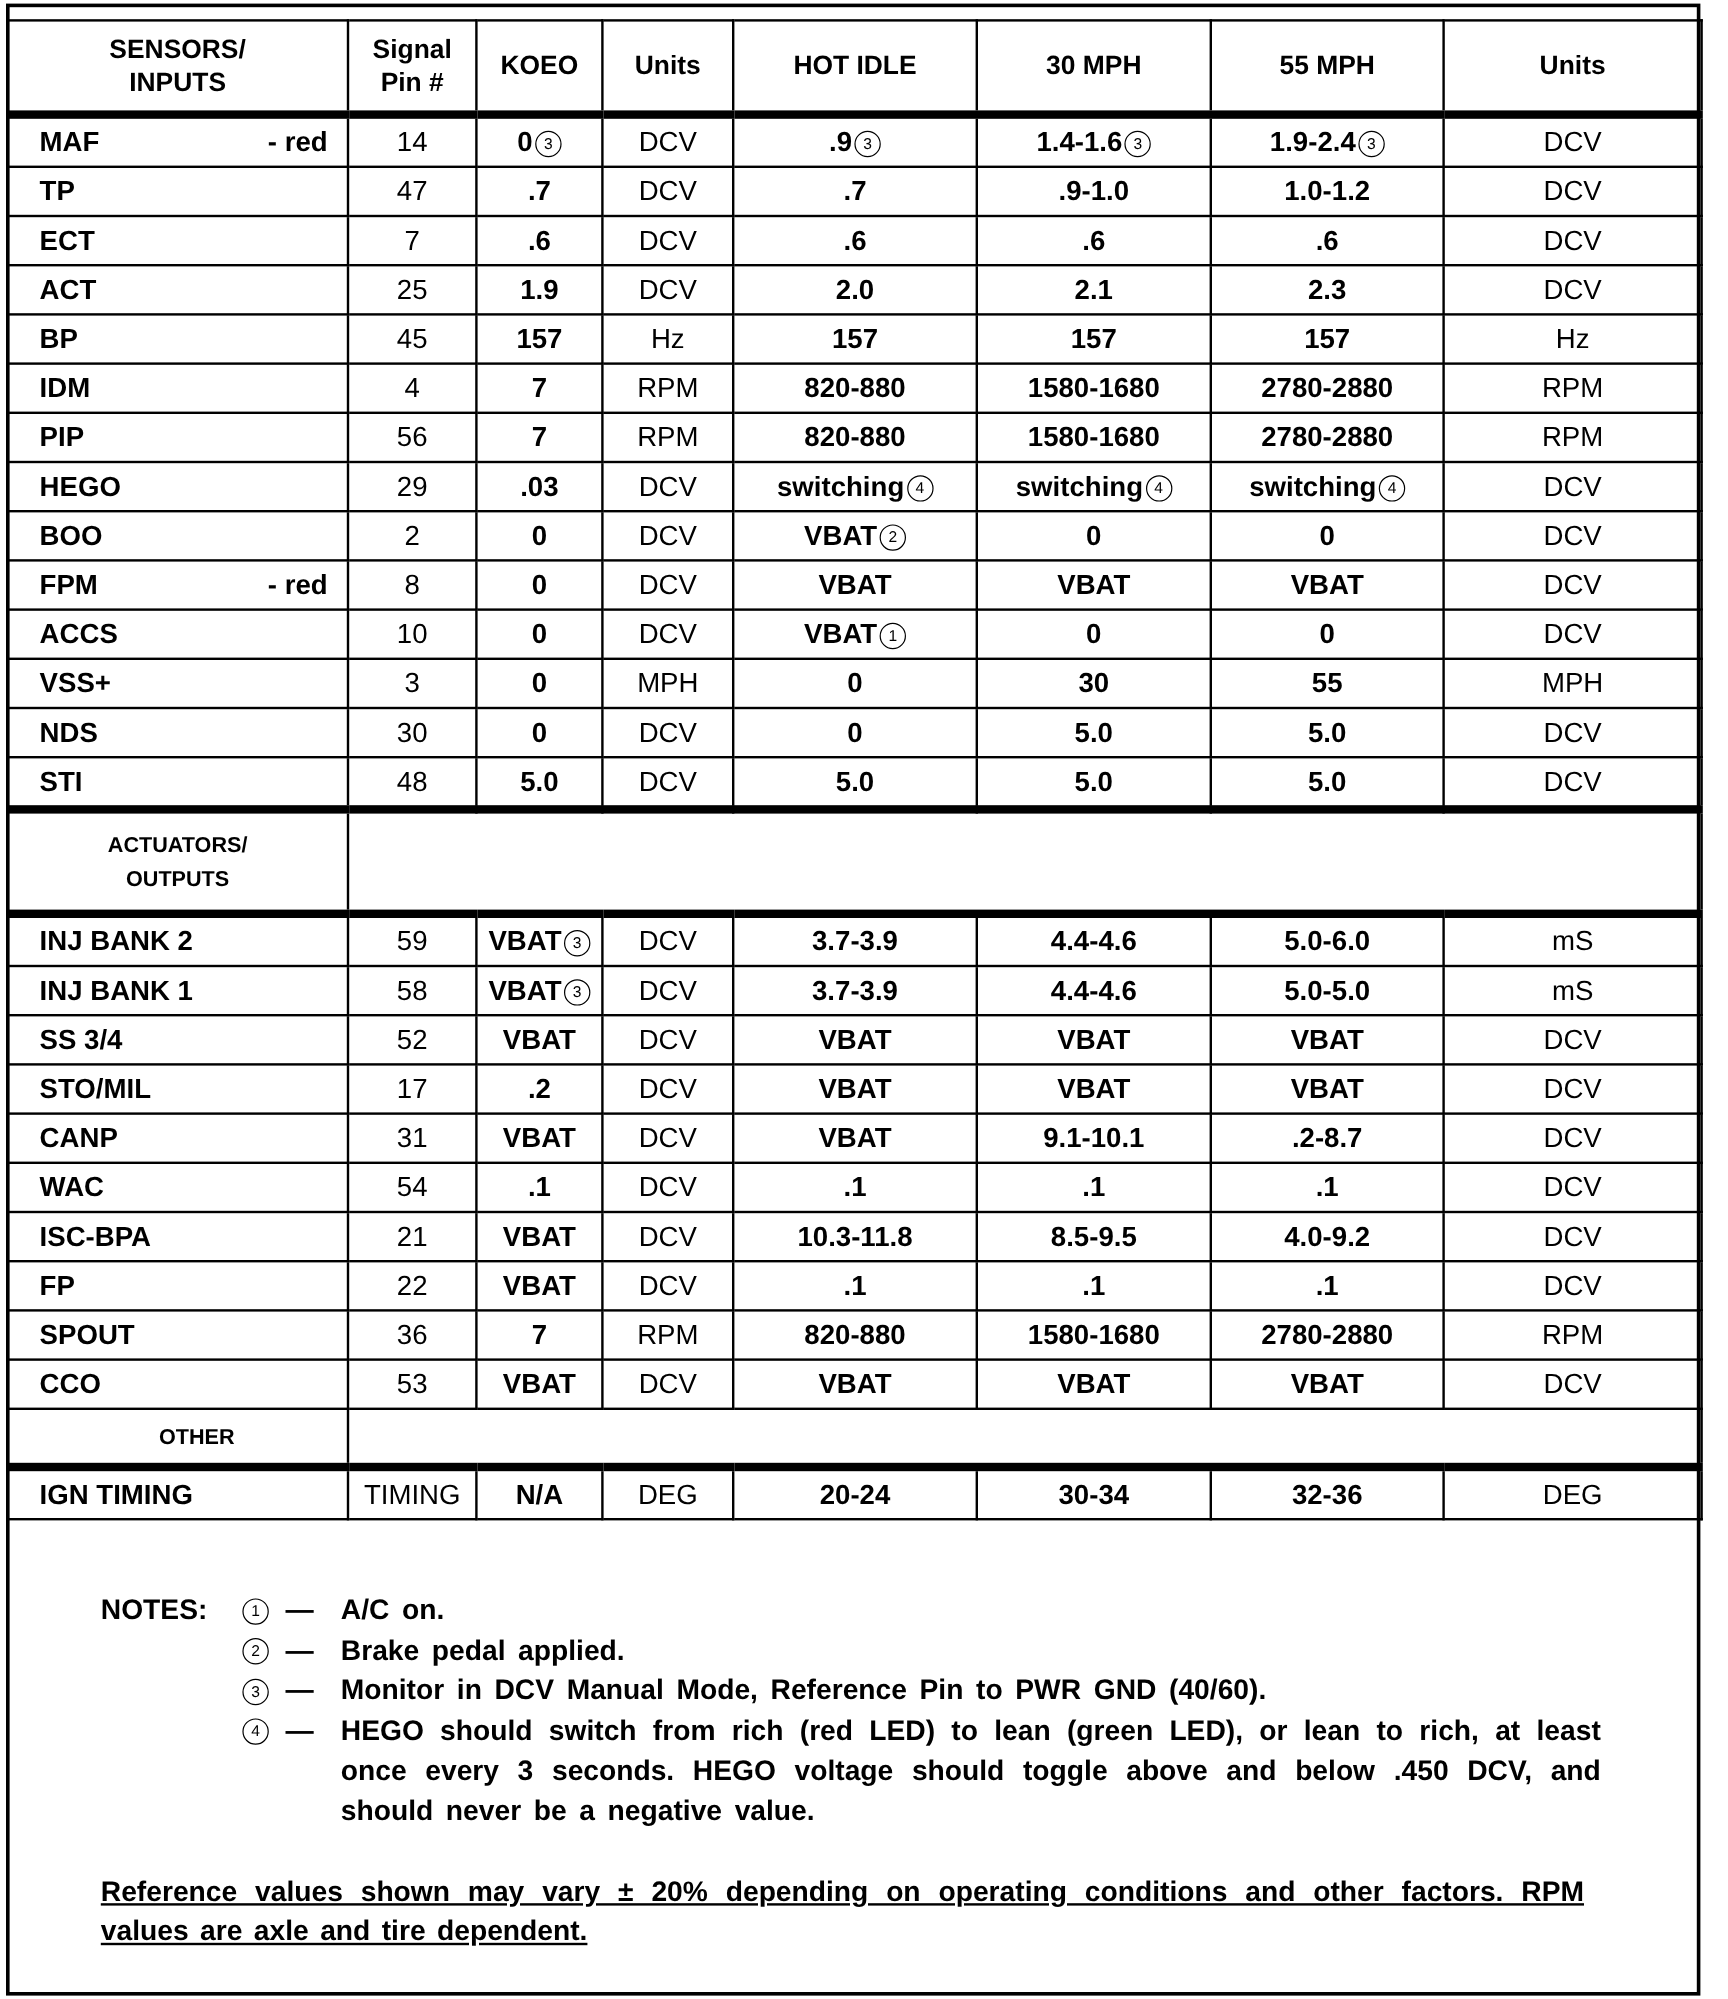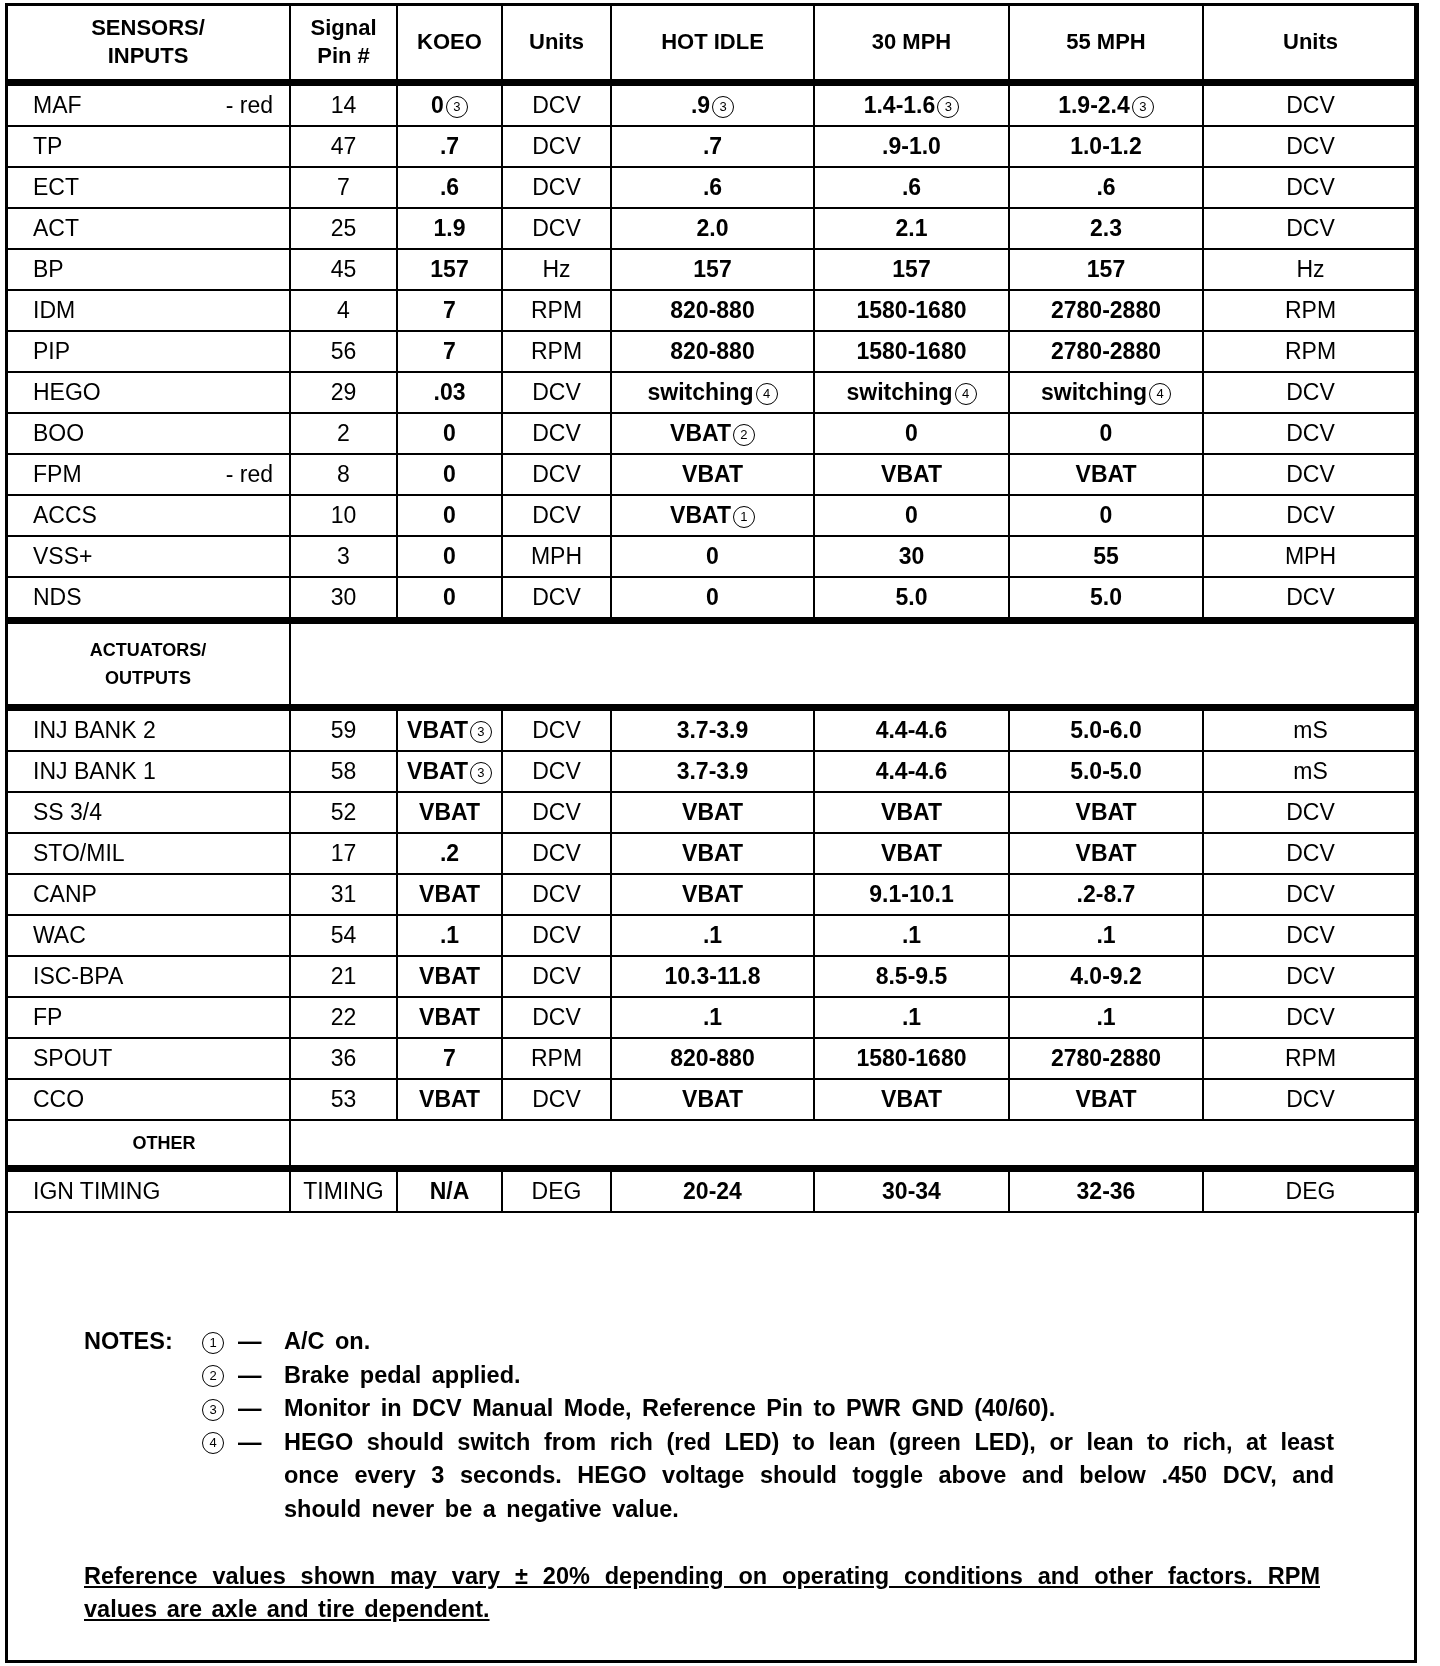--- a/index.html
+++ b/index.html
@@ -1,25 +1,25 @@
 <!DOCTYPE html>
 <html><head>
   <meta charset="utf-8">
   <style>
     html, body { margin: 0; padding: 0; background: #ffffff; }
     body { width: 1440px; height: 1666px; position: relative; overflow: hidden;
            font-family: "Liberation Sans", sans-serif; color: #000; }
     .sheet { position: absolute; left: 5px; top: 3px; width: 1412px; height: 1660px;
              border: 3px solid #000; box-sizing: border-box; }
-    table.ref { position: absolute; left: 5px; top: 3px; width: 1412px; border-collapse: collapse;
+    table.ref { position: absolute; left: 5px; top: 16px; width: 1412px; border-collapse: collapse;
                 table-layout: fixed; border-radius: 29px; }
     table.ref td, table.ref th { border: 2.5px solid #000; text-align: center; vertical-align: middle;
                 padding: 0; font-size: 23px; height: 39px; white-space: nowrap; overflow: hidden; }
     table.ref th { font-weight: bold; height: 74px; font-size: 22px; line-height: 28px; }
-    table.ref td.name { text-align: left; padding-left: 26px; }
+    table.ref td.name { text-align: left; padding-left: 26px; font-weight: bold; }
     table.ref td.name .tag { float: right; padding-right: 16px; }
     table.ref td.b { font-weight: bold; }
     tr.thick-top > td { border-top: 7px solid #000; }
     tr.section td.sec-label { font-weight: bold; font-size: 18px; line-height: 28px; height: 80px; }
     tr.section.short td.sec-label { height: 44px; padding-left: 32px; }
     .circ { display: inline-block; width: 20px; height: 20px; border: 1.5px solid #000; border-radius: 50%;
             font-size: 13px; line-height: 20px; text-align: center; font-weight: normal; vertical-align: middle;
             margin-left: 2px; box-sizing: content-box; }
     .notes { position: absolute; left: 84px; top: 1325px; width: 1250px; font-weight: bold; font-size: 23.5px;
              line-height: 33.5px; }
@@ -183,20 +183,30 @@
       <tr>
         <td class="name"><span>NDS</span></td>
         <td><span>30</span></td>
         <td class="b"><span>0</span></td>
         <td><span>DCV</span></td>
         <td class="b"><span>0</span></td>
         <td class="b"><span>5.0</span></td>
         <td class="b"><span>5.0</span></td>
         <td><span>DCV</span></td>
       </tr>
+      <tr>
+        <td class="name"><span>STI</span></td>
+        <td><span>48</span></td>
+        <td class="b"><span>5.0</span></td>
+        <td><span>DCV</span></td>
+        <td class="b"><span>5.0</span></td>
+        <td class="b"><span>5.0</span></td>
+        <td class="b"><span>5.0</span></td>
+        <td><span>DCV</span></td>
+      </tr>
     </tbody>
   <tbody>
     <tr class="section thick-top">
       <td class="sec-label"><span>ACTUATORS/</span><br><span>OUTPUTS</span></td>
       <td colspan="7"></td>
     </tr>
   </tbody>
   <tbody id="actuators-body">
       <tr class="thick-top">
         <td class="name"><span>INJ  BANK  2</span></td>

